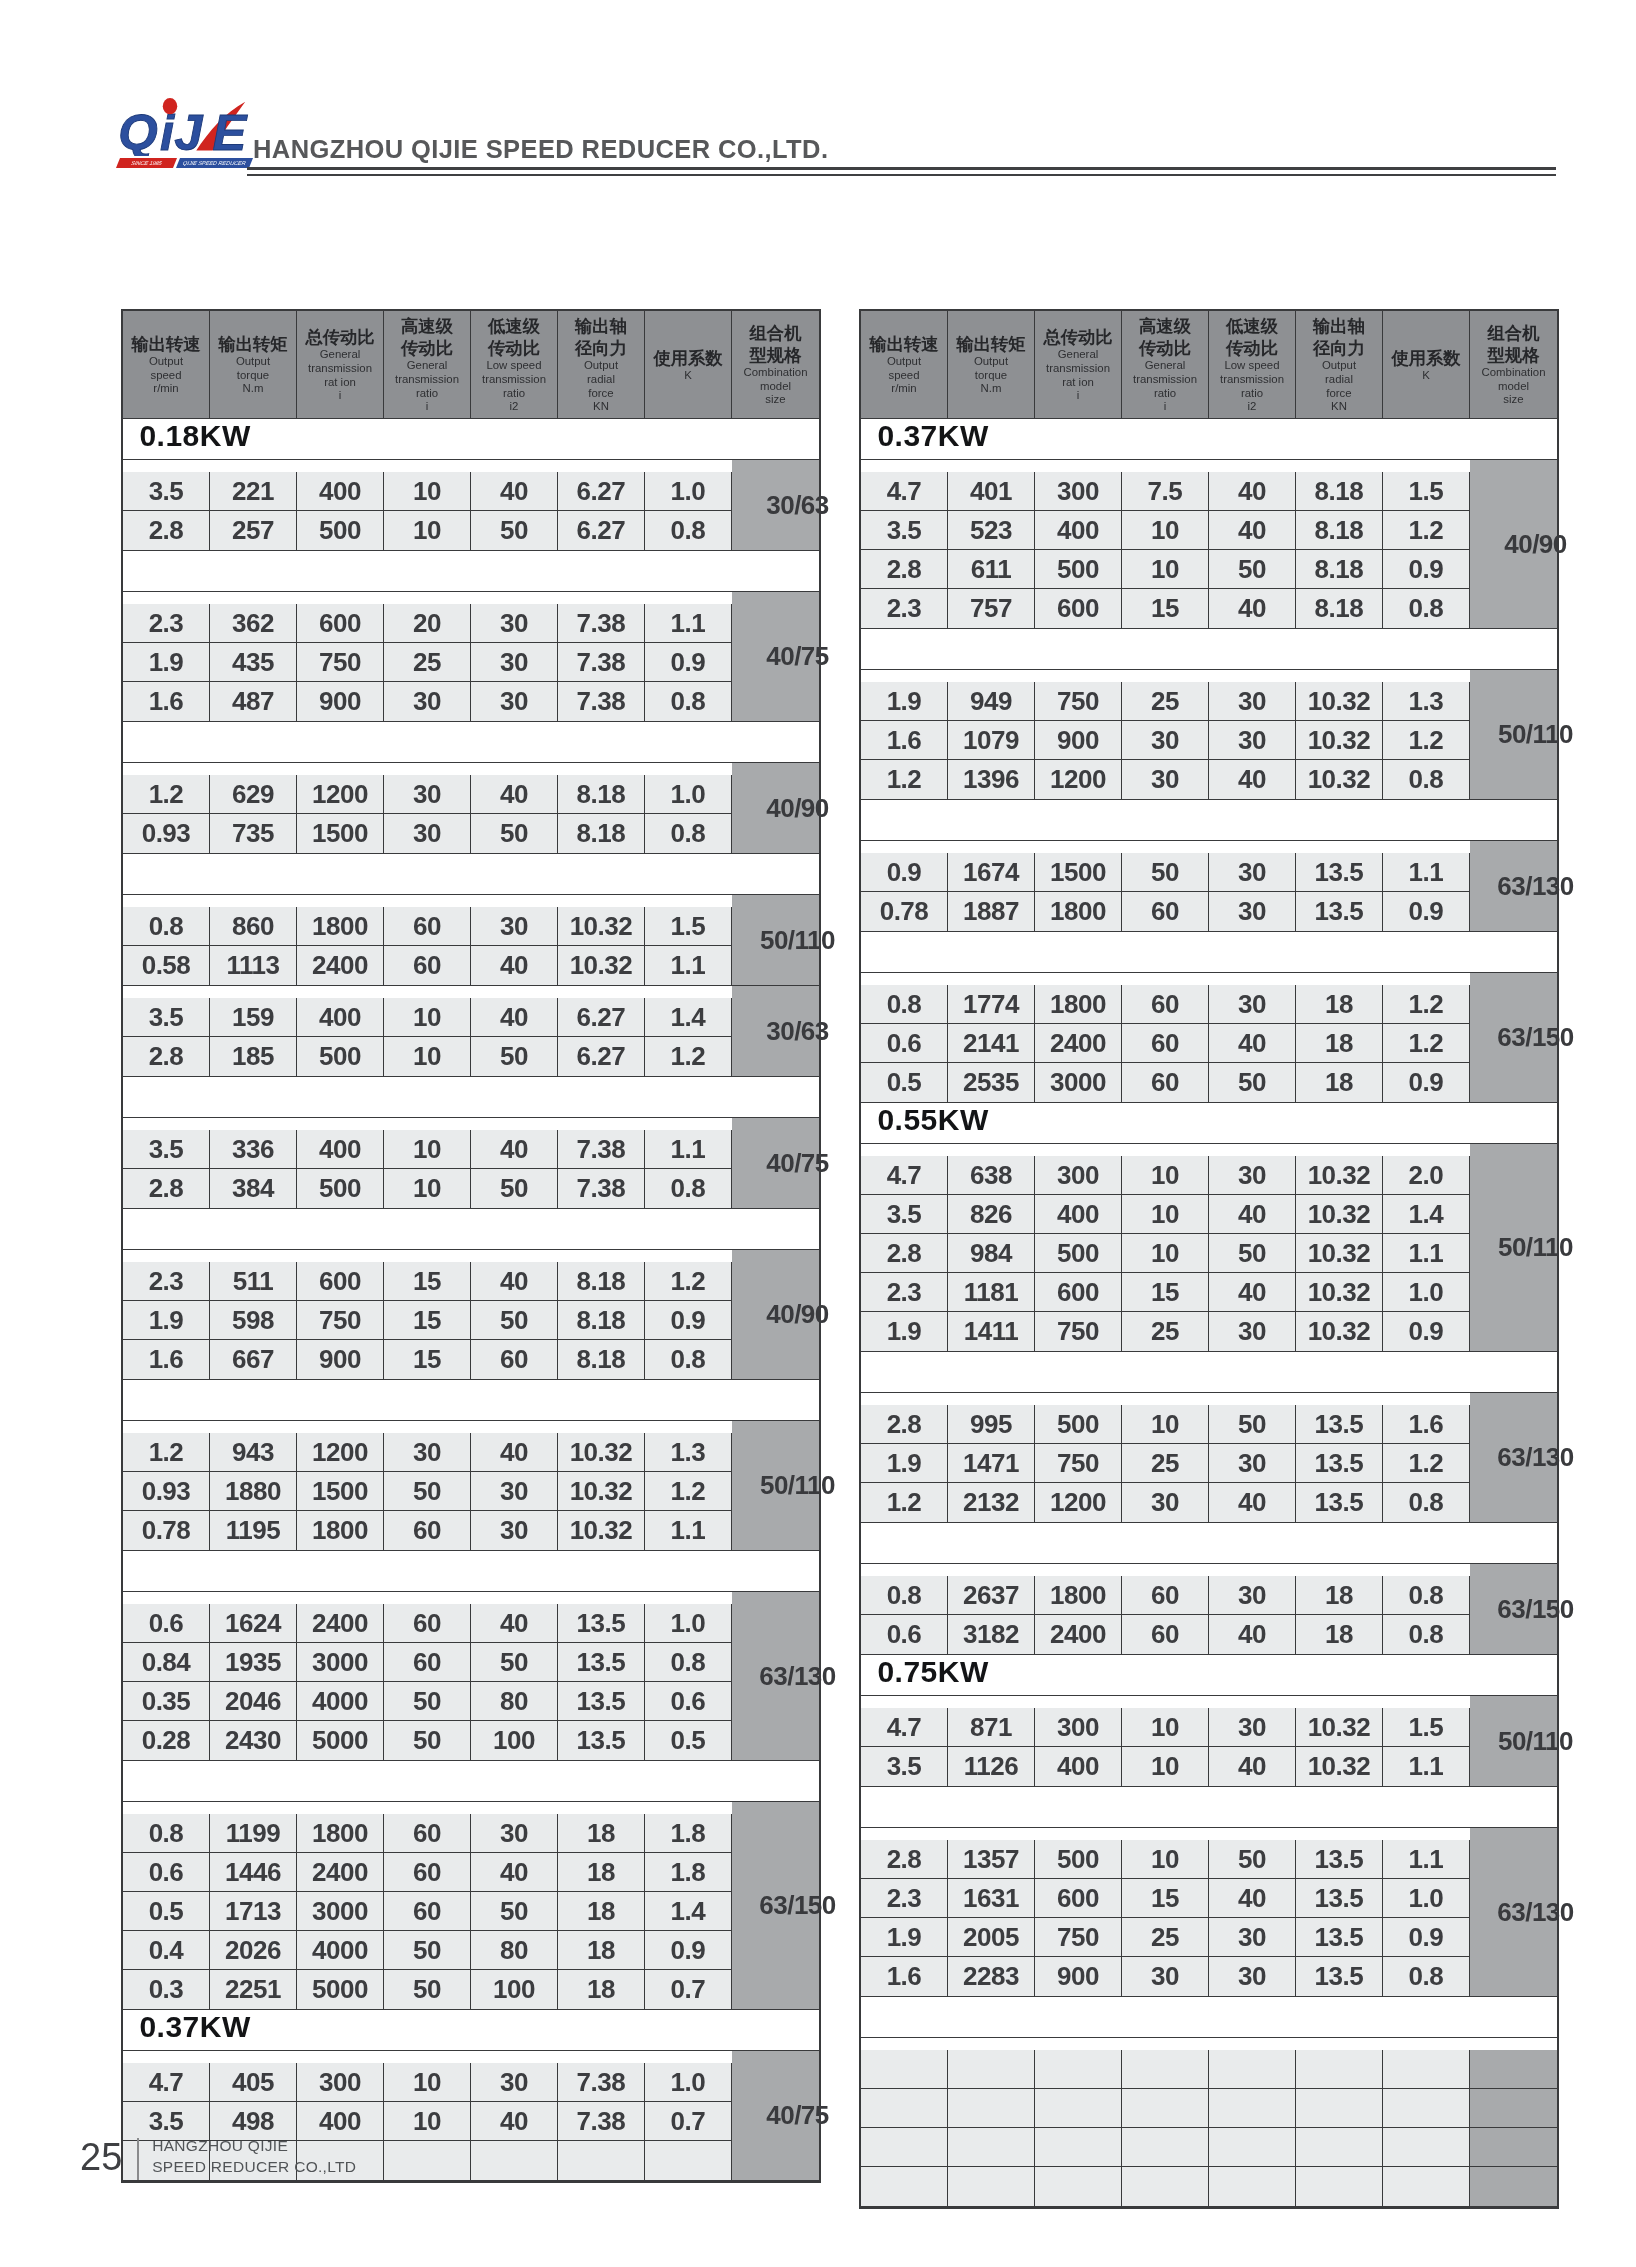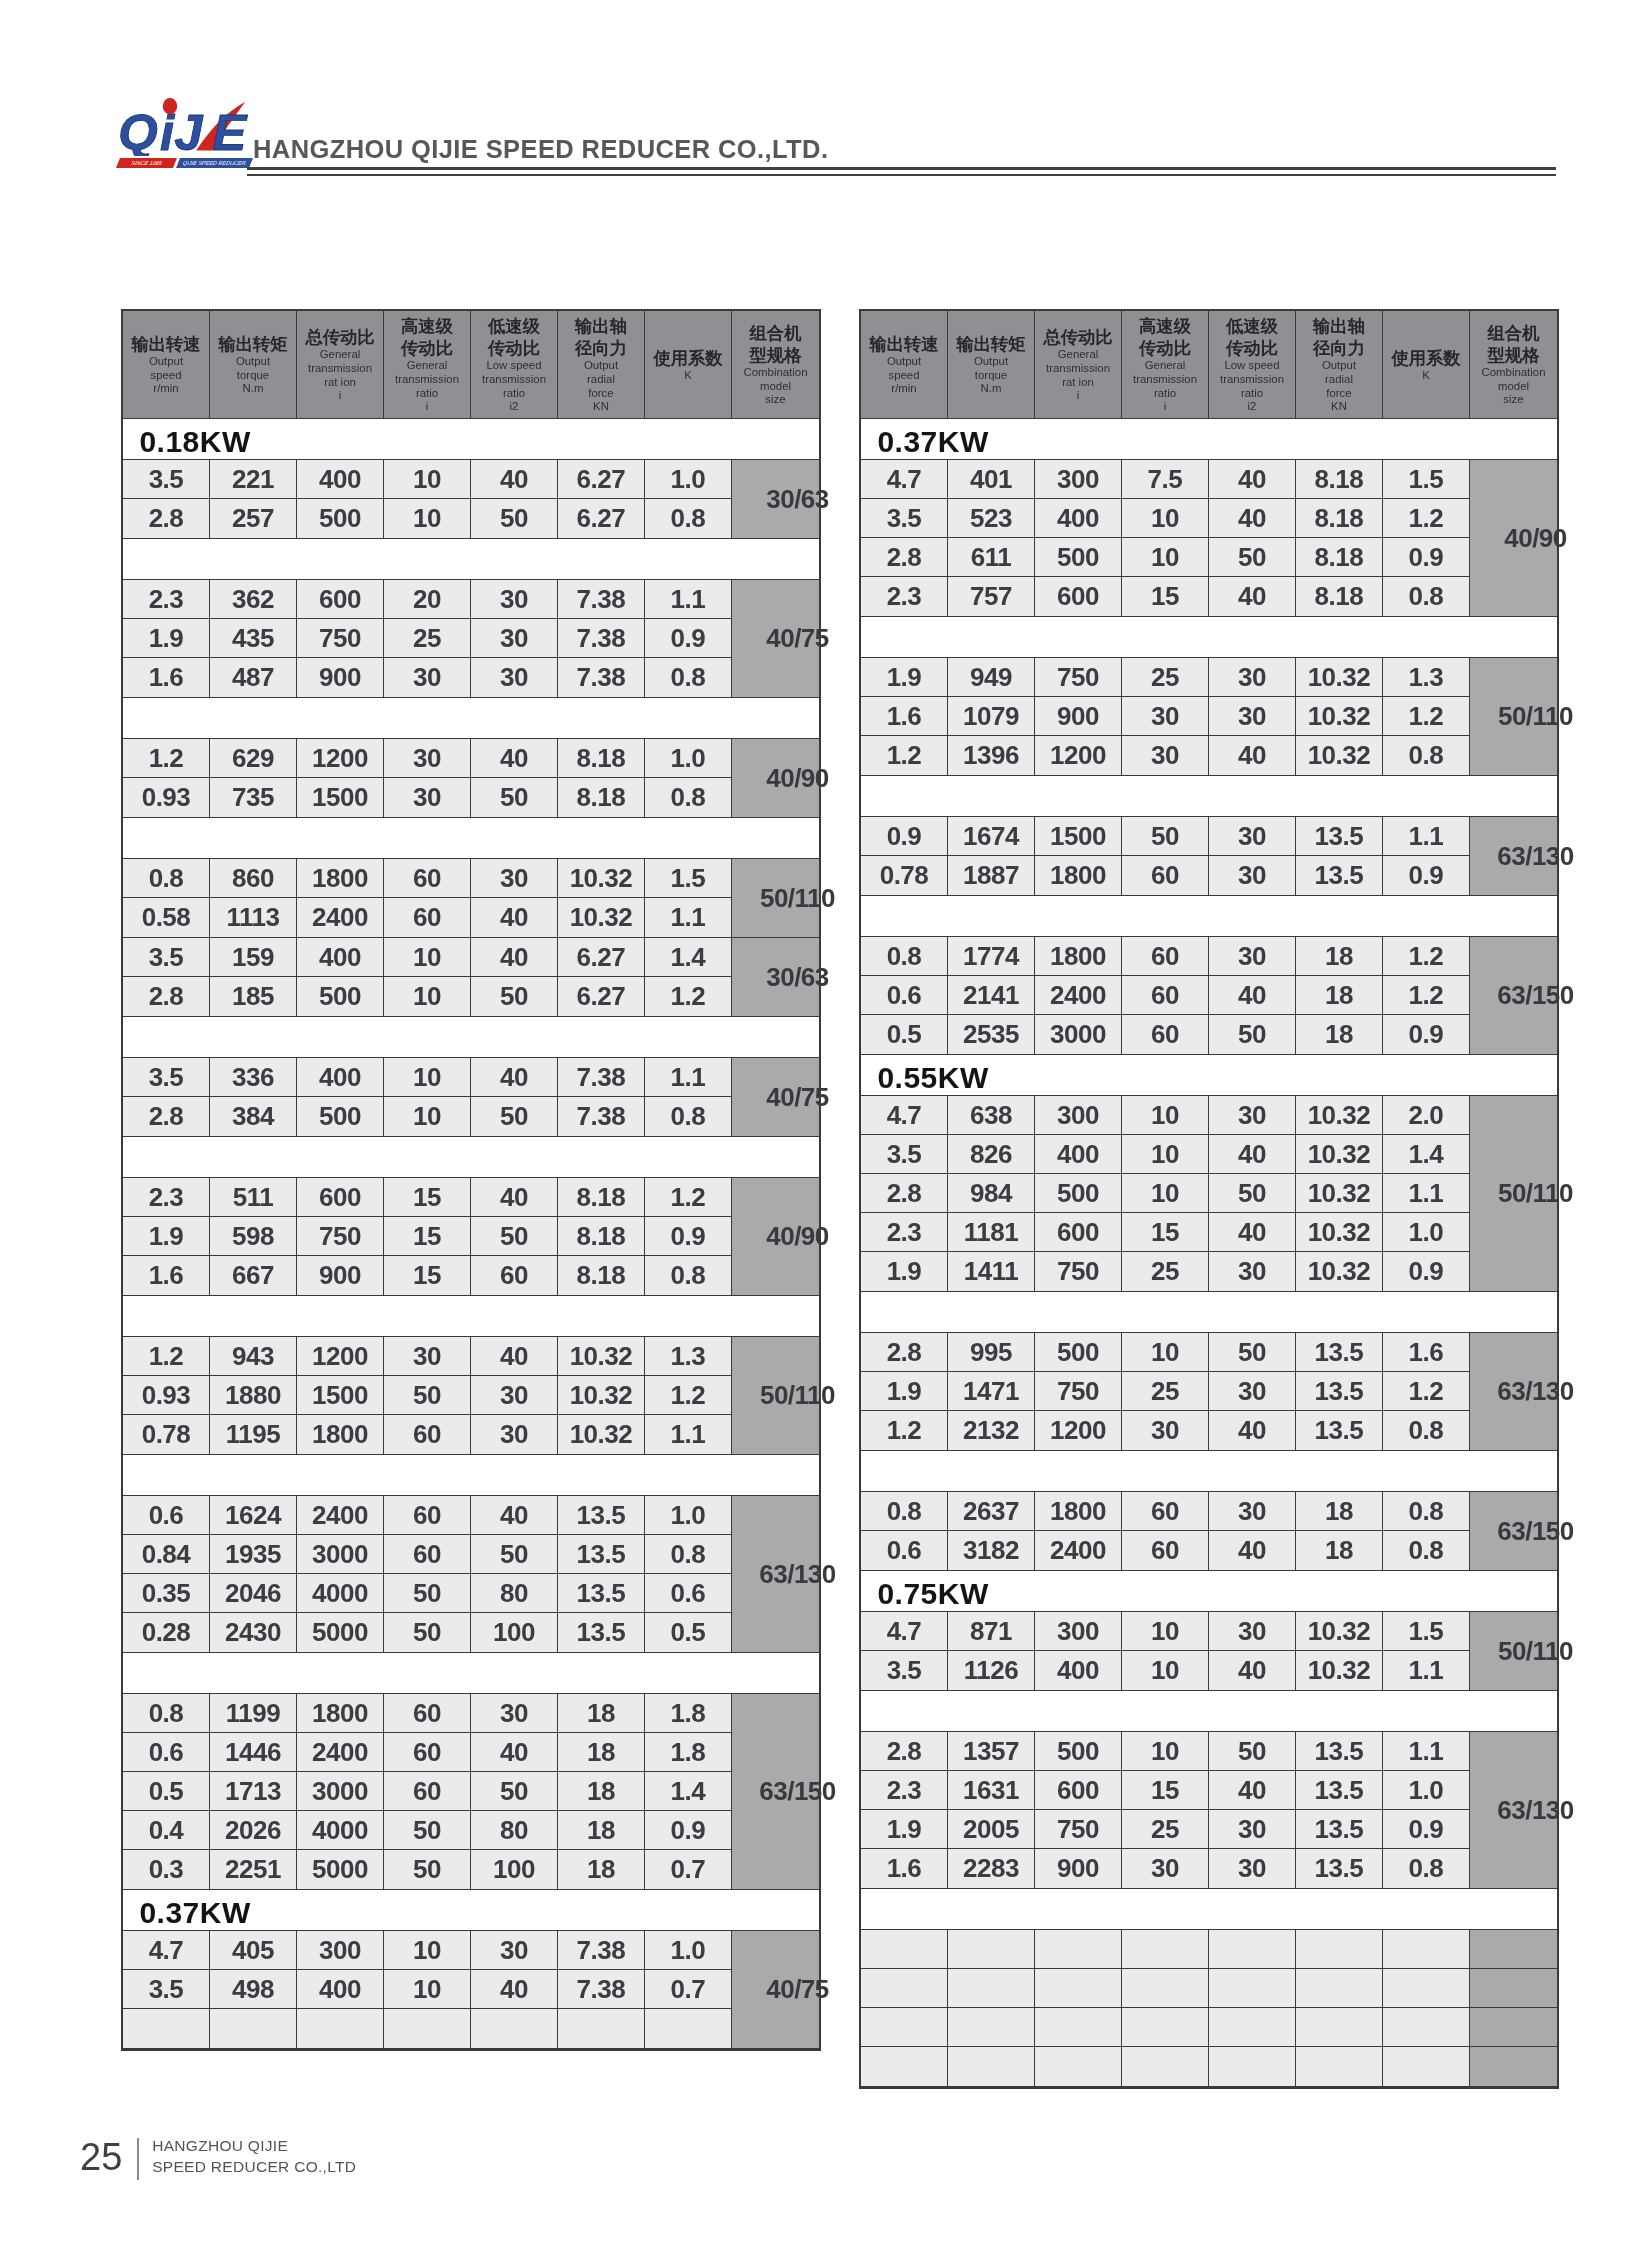--- a/index.html
+++ b/index.html
@@ -25,27 +25,27 @@
   #table-left  { left:121px; }
   #table-right { left:859px; }
   .dtable { width:700px; border:2.7px solid #393a3c; background:#ffffff; }
   .thead { display:flex; height:108px; background:#8e9093; border-bottom:1.8px solid #393a3c; }
   .th { width:12.5%; display:flex; flex-direction:column; justify-content:center; align-items:center;
         border-right:1.8px solid #393a3c; text-align:center; padding:1.8px 0.9px; }
   .th:last-child { border-right:none; }
   .zh { font-size:17.3px; font-weight:700; color:#26272a; line-height:22px; }
   .en { font-size:11.4px; color:#2e2f32; line-height:13.6px; }
 
-  .section { height:41px; border-bottom:1.8px solid #393a3c; display:flex; align-items:flex-end; background:#ffffff; }
+  .section { height:41px; border-bottom:1.8px solid #393a3c; display:flex; align-items:flex-start; background:#ffffff; }
   .section span { font-size:30px; font-weight:700; color:#131416; padding-left:16.4px; letter-spacing:0.5px; }
   .spacer { height:40px; background:#ffffff; }
 
   .group { display:flex; border-bottom:1.8px solid #393a3c; background:#ffffff; }
   .group.bt { border-top:1.8px solid #393a3c; }
-  .rows { width:87.5%; }
+  .rows { width:87.5%;margin-top:12px; }
   .rows-full { width:100%; }
   .row { display:flex; height:39px; }
   .row:not(:last-child) { border-bottom:1.8px solid #393a3c; }
   .cell { width:14.2857%; border-right:1.8px solid #393a3c; background:#e9ebec;
           display:flex; align-items:center; justify-content:center;
           font-size:26px; font-weight:600; color:#3c3d40; letter-spacing:-0.5px; }
   .rows-full .cell { width:12.5%; }
   .rows-full .cell.mcell { background:#a8aaac; border-right:none; }
   .model { width:12.5%; background:#a8aaac; display:flex; align-items:center; justify-content:center; }
   .model span { font-size:26px; font-weight:600; color:#393a3d; letter-spacing:-0.5px;margin-left:44px; }

